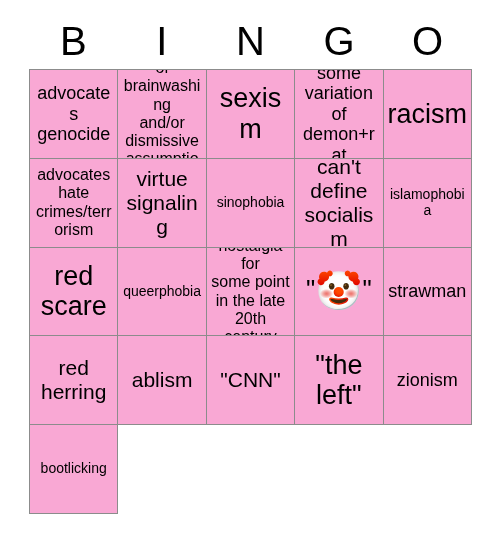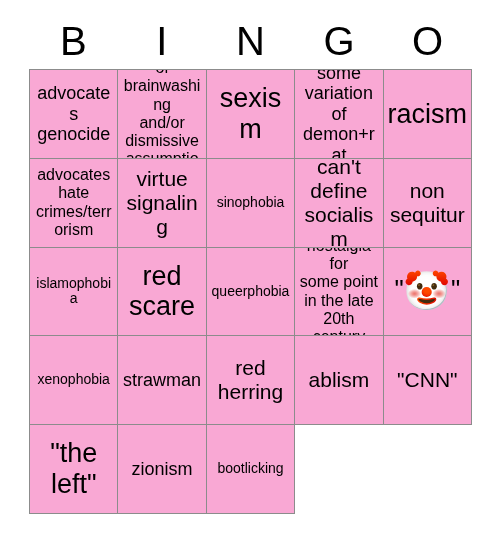--- a/index.html
+++ b/index.html
@@ -134,45 +134,38 @@
 signaling</span>
       </div>
       <div class="cell fs-sm">
         <span class="cell-text">sinophobia</span>
       </div>
       <div class="cell fs-lg">
         <span class="cell-text">can't
 define
 socialism</span>
       </div>
-      <div class="cell fs-lg">
-        <span class="cell-text">non
-sequitur</span>
-      </div>
       <div class="cell fs-sm">
         <span class="cell-text">islamophobia</span>
       </div>
       <div class="cell fs-xl">
         <span class="cell-text">red
 scare</span>
       </div>
       <div class="cell fs-sm">
         <span class="cell-text">queerphobia</span>
       </div>
       <div class="cell fs-xs">
         <span class="cell-text">nostalgia for
 some point
 in the late
 20th century</span>
       </div>
       <div class="cell fs-emoji">
         <span class="cell-text">"<span class="emoji-glyph">🤡</span>"</span>
-      </div>
-      <div class="cell fs-sm">
-        <span class="cell-text">xenophobia</span>
       </div>
       <div class="cell fs-md">
         <span class="cell-text">strawman</span>
       </div>
       <div class="cell fs-lg">
         <span class="cell-text">red
 herring</span>
       </div>
       <div class="cell fs-lg">
         <span class="cell-text">ablism</span>

